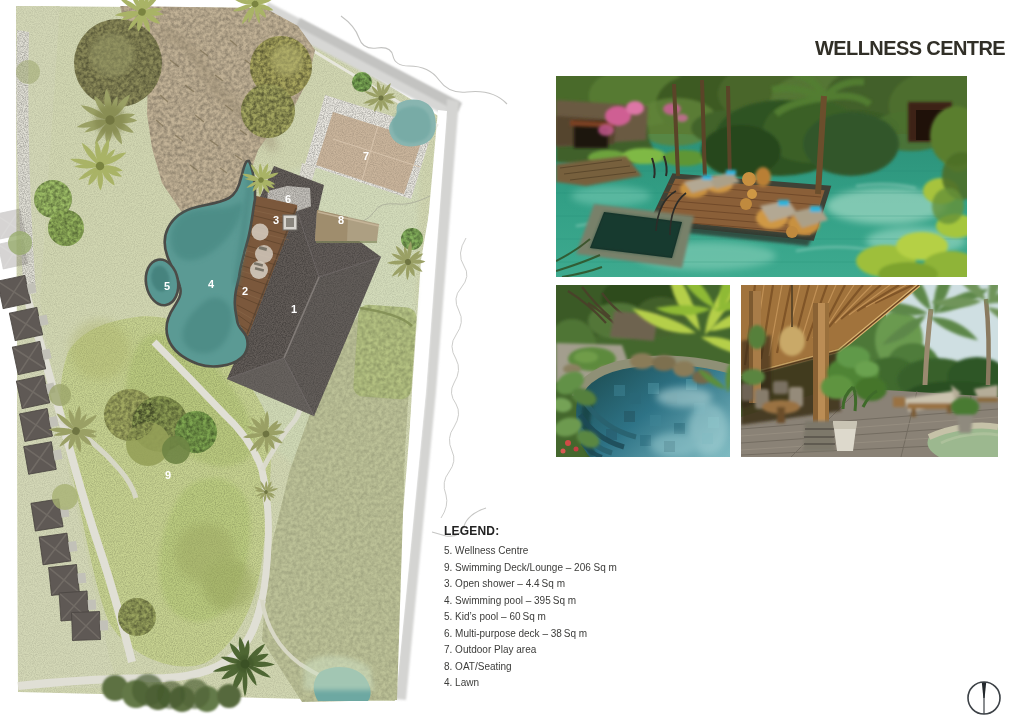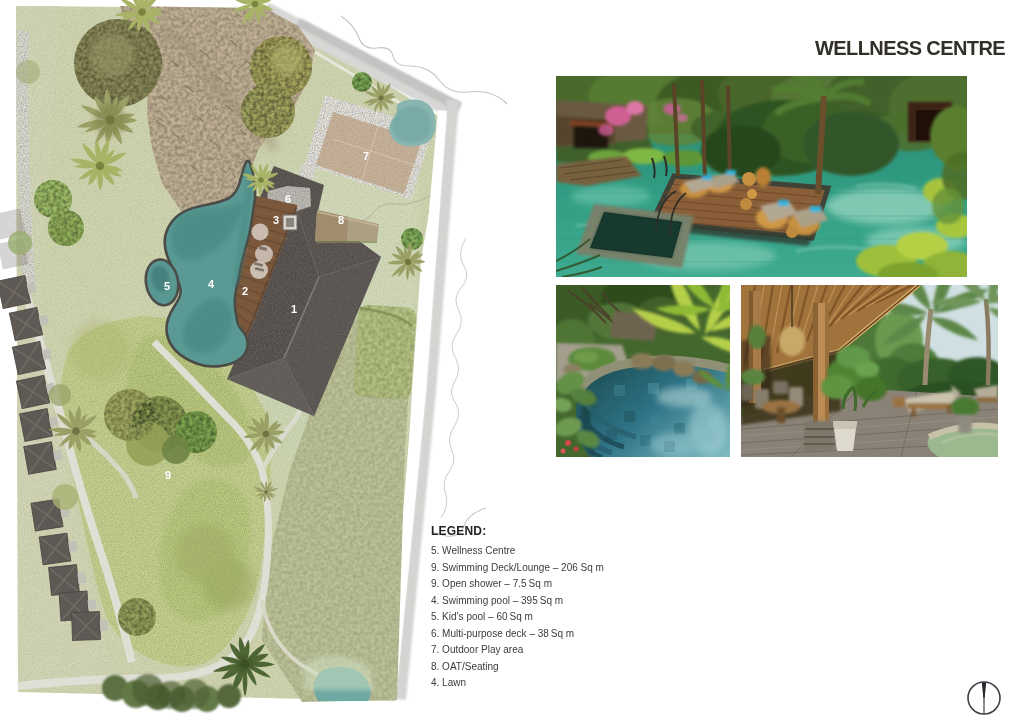--- a/index.html
+++ b/index.html
@@ -1,21 +1,21 @@
 <!DOCTYPE html>
 <html><head>
 <meta charset="utf-8">
 <style>
   html,body{margin:0;padding:0;background:#fff;}
   #page{position:relative;width:1024px;height:724px;background:#ffffff;overflow:hidden;
         font-family:"Liberation Sans", sans-serif;}
   .abs{position:absolute;}
   #title{position:absolute;right:19px;top:37px;font-size:20px;font-weight:bold;
          color:#312f27;letter-spacing:-0.6px;white-space:nowrap;}
-  #legend{position:absolute;left:431px;top:524px;color:#3a3a38;}
+  #legend{position:absolute;left:444px;top:524px;color:#3a3a38;}
   #legend h3{margin:0 0 5px 0;font-size:12px;font-weight:bold;color:#222;letter-spacing:0.2px;}
   #legend div{font-size:10px;margin:0;height:16.5px;line-height:16.5px;color:#3c3c3a;}
 </style>
 </head>
 <body>
 <div id="page">
 
 <svg id="plan" class="abs" style="left:0;top:0" width="1024" height="724" viewBox="0 0 1024 724">
 <defs>
   <filter id="noise" x="0" y="0" width="100%" height="100%">
@@ -773,21 +773,21 @@
 <path d="M216,130 L232,130 L230,148 L218,148 Z" fill="#8f8a7e"></path>
 </g>
 
 <rect x="152" y="112" width="12" height="10" fill="#9a7242" filter="url(#psoft)"></rect>
 </svg>
 
 <div id="legend">
   <h3>LEGEND:</h3>
   <div>5. Wellness Centre</div>
   <div>9. Swimming Deck/Lounge – 206 Sq m</div>
-  <div>9. Open shower – 7.5 Sq m</div>
+  <div>3. Open shower – 4.4 Sq m</div>
   <div>4. Swimming pool – 395 Sq m</div>
   <div>5. Kid’s pool – 60 Sq m</div>
   <div>6. Multi-purpose deck – 38 Sq m</div>
   <div>7. Outdoor Play area</div>
   <div>8. OAT/Seating</div>
   <div>4. Lawn</div>
 </div>
 
 <svg id="compass" class="abs" style="left:965px;top:679px" width="38" height="38" viewBox="0 0 38 38">
   <circle cx="19" cy="19" r="16" fill="none" stroke="#3c4146" stroke-width="1.6"></circle>

